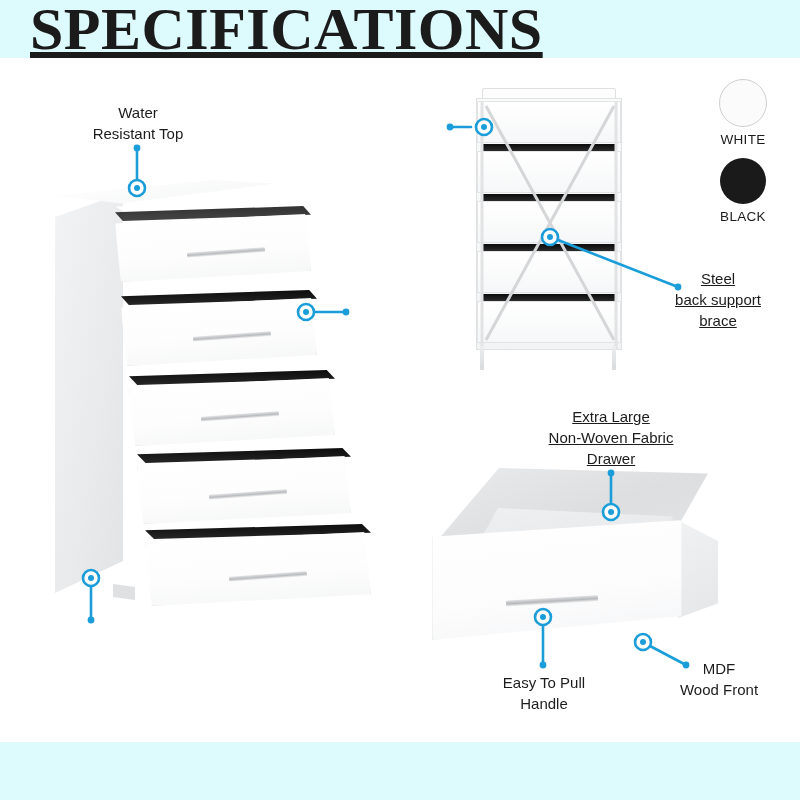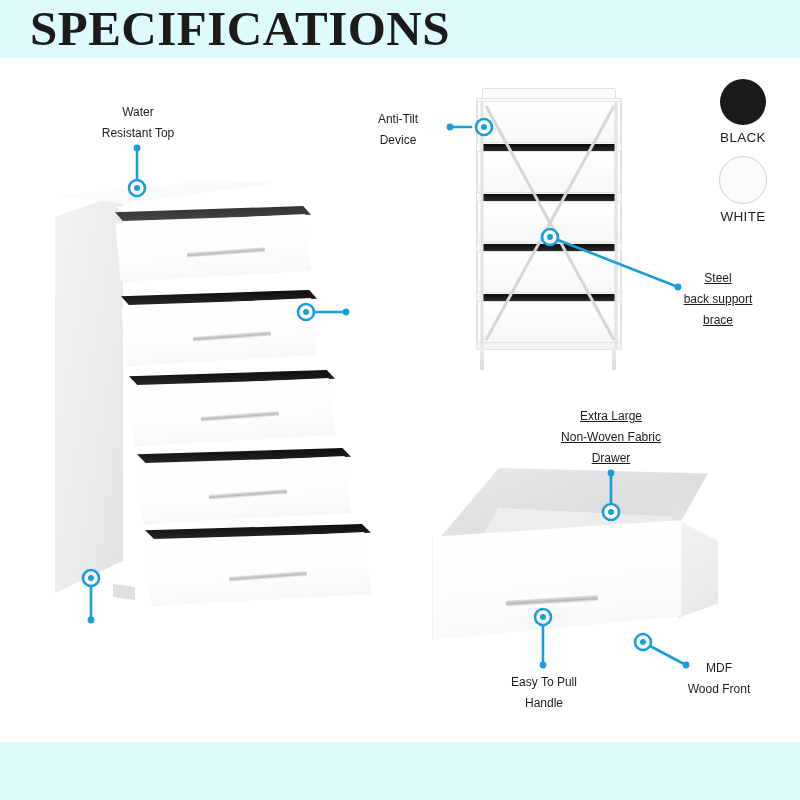--- a/index.html
+++ b/index.html
@@ -10,27 +10,27 @@
   #page{position:relative;width:800px;height:800px;background:#fff;}
 
   
   .band{position:absolute;left:0;width:800px;background:#ddfafc;}
   #band-top{top:0;height:58px;}
   #band-bottom{top:742px;height:58px;}
 
   #title{
     position:absolute;left:30px;top:4px;
     font-family:"Liberation Serif", serif;
-    font-weight:bold;font-size:49px;letter-spacing:.5px;
-    color:#1b1b1b;line-height:50px;white-space:nowrap;
+    font-weight:bold;font-size:60px;letter-spacing:.5px;
+    color:#1b1b1b;line-height:50px;white-space:nowrap;text-decoration:underline;
   }
 
   
   .callout{
-    position:absolute;color:#1c1c1c;font-size:12px;line-height:21px;
+    position:absolute;color:#1c1c1c;font-size:15px;line-height:21px;
     white-space:pre-line;
   }
   .c-center{text-align:center;}
 
   
   #leaders{position:absolute;left:0;top:0;width:800px;height:800px;pointer-events:none;}
 
   
   #colors-panel{position:absolute;left:688px;top:68px;width:110px;text-align:center;}
   #colors-title{
@@ -280,44 +280,42 @@
         <circle cx="643" cy="642" r="3" fill="#1b9dd9"></circle>
       </g>
     </g>
   </svg>
 
   <div class="callout c-center" style="left:57px;top:102px;width:162px;">Water
 Resistant Top</div>
 
 
 
-  <div class="callout c-center" style="left:349px;top:109px;width:98px;">Anti-Tilt
-Device</div>
 
   <div class="callout c-center" style="left:654px;top:268px;width:128px;text-decoration:underline;">Steel
 back support
 brace</div>
 
   <div class="callout c-center" style="left:524px;top:406px;width:174px;text-decoration:underline;">Extra Large
 Non-Woven Fabric
 Drawer</div>
 
   <div class="callout c-center" style="left:664px;top:658px;width:110px;">MDF
 Wood Front</div>
 
   <div class="callout c-center" style="left:478px;top:672px;width:132px;">Easy To Pull
 Handle</div>
 
   <div id="colors-panel">
 
     <div class="swatch-wrap">
+      <div class="swatch white"></div>
+      <div class="swatch-label">WHITE</div>
+    </div>
+
+    <div class="swatch-wrap">
       <div class="swatch black"></div>
       <div class="swatch-label">BLACK</div>
     </div>
-
-    <div class="swatch-wrap">
-      <div class="swatch white"></div>
-      <div class="swatch-label">WHITE</div>
-    </div>
   </div>
 
   <div class="band" id="band-bottom"></div>
 </div>
 
 </body></html>

